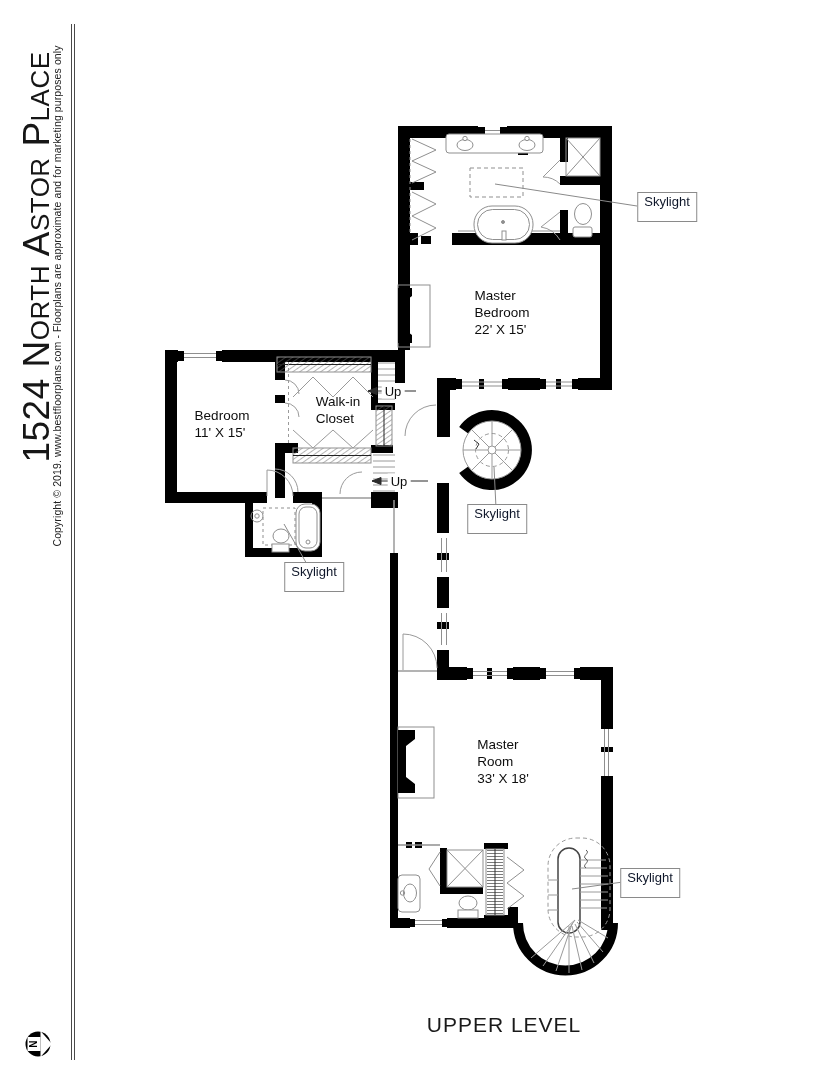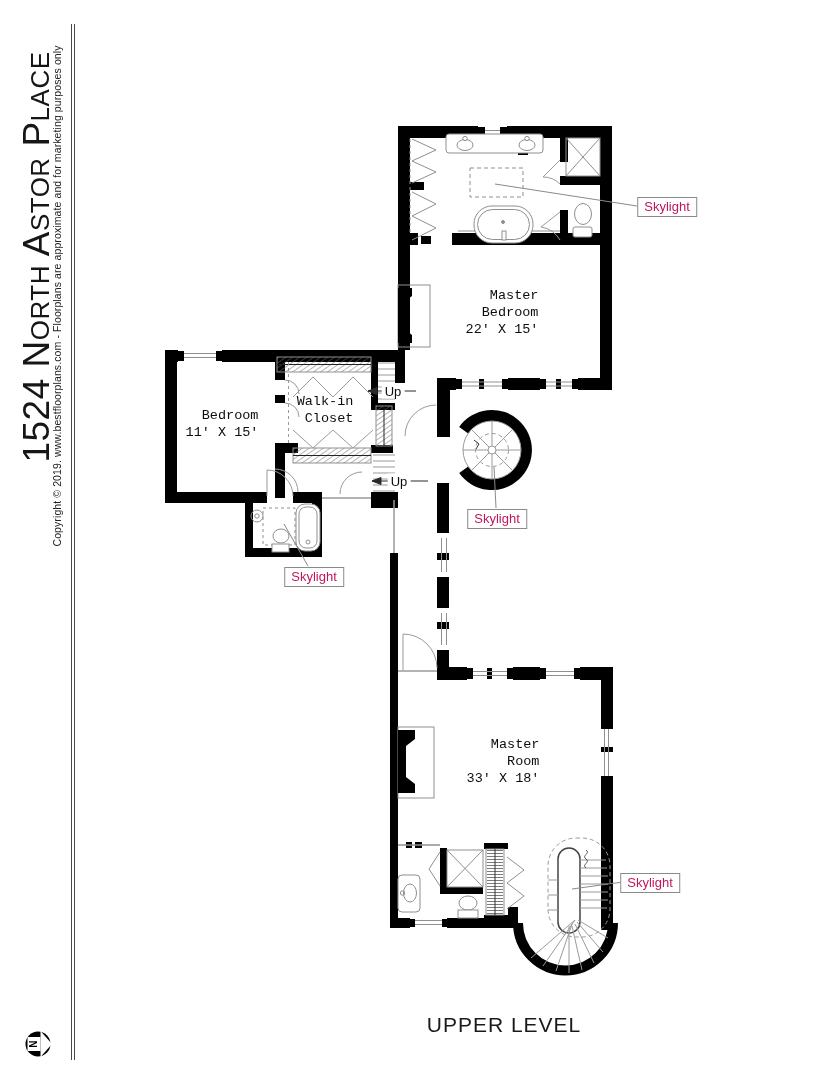--- a/index.html
+++ b/index.html
@@ -5,24 +5,24 @@
   html,body{margin:0;padding:0;background:#fff;}
   #page{position:relative;width:835px;height:1080px;background:#fff;overflow:hidden;
         font-family:"Liberation Sans", sans-serif;color:#111;}
   svg{position:absolute;left:0;top:0;}
   .vrule{position:absolute;left:71px;top:24px;height:1036px;width:2px;
          border-left:1px solid #4a4a4a;border-right:1px solid #4a4a4a;}
   .sidebar-title{position:absolute;left:37px;top:257px;transform:translate(-50%,-50%) rotate(-90deg);
          white-space:nowrap;font-size:37px;font-variant:small-caps;letter-spacing:.5px;color:#161616;}
   .sidebar-copy{position:absolute;left:57px;top:296px;transform:translate(-50%,-50%) rotate(-90deg);
          white-space:nowrap;font-size:10.5px;letter-spacing:.1px;color:#222;}
-  .room-label{position:absolute;transform:translate(-50%,-50%);text-align:right;
-         font-size:13.5px;line-height:17px;color:#0d0d0d;background:transparent;font-family:Liberation Mono, monospace;}
-  .skylight-box{position:absolute;transform:translate(-50%,-50%);font-size:13px;color:#be185d;
-         background:#fff;border:1px solid #8a8a8a;padding:1px 6px 2px 6px;white-space:nowrap;}
+  .room-label{position:absolute;transform:translate(-50%,-50%);text-align:left;
+         font-size:13.5px;line-height:17px;color:#0d0d0d;background:transparent;}
+  .skylight-box{position:absolute;transform:translate(-50%,-50%);font-size:13px;color:#0f172a;
+         background:#fff;border:1px solid #8a8a8a;padding:1px 6px 12px 6px;white-space:nowrap;}
   .up-label{position:absolute;transform:translate(-50%,-50%);font-size:13px;color:#0d0d0d;
          background:#fff;padding:0 3px;white-space:nowrap;text-align:center;}
   .level-title{position:absolute;left:504px;top:1025px;transform:translate(-50%,-50%);
          font-size:21px;letter-spacing:1px;color:#1a1a1a;white-space:nowrap;}
 </style>
 </head>
 <body>
 
 <div id="page">
 
@@ -346,21 +346,21 @@
     <span>Master</span><br>
     <span>Bedroom</span><br>
     <span>22' X 15'</span>
   </div>
 
   <div class="room-label" style="left:222px;top:424px;">
     <span>Bedroom</span><br>
     <span>11' X 15'</span>
   </div>
 
-  <div class="room-label" style="left:325px;top:410px;">
+  <div class="room-label" style="left:338px;top:410px;">
     <span>Walk-in</span><br>
     <span>Closet</span>
   </div>
 
   <div class="room-label" style="left:503px;top:761px;">
     <span>Master</span><br>
     <span>Room</span><br>
     <span>33' X 18'</span>
   </div>
 

